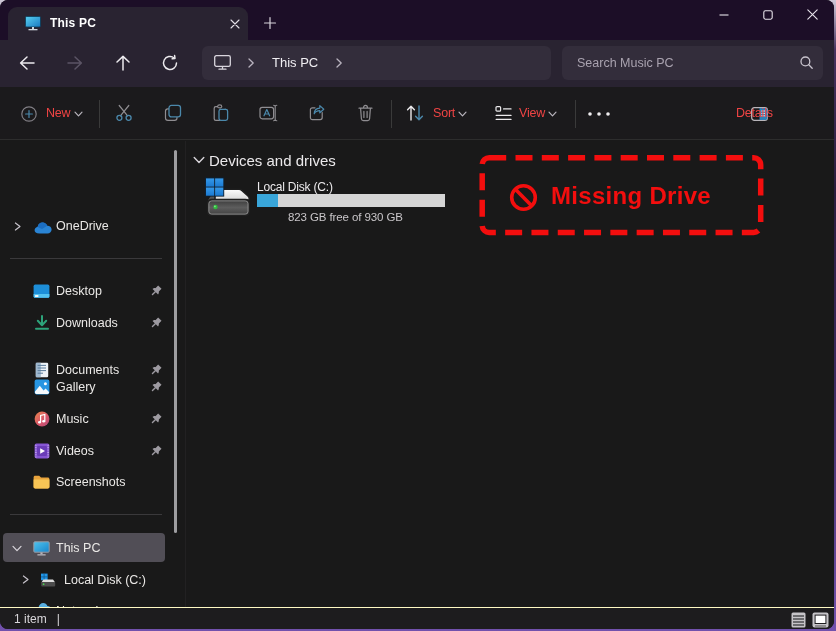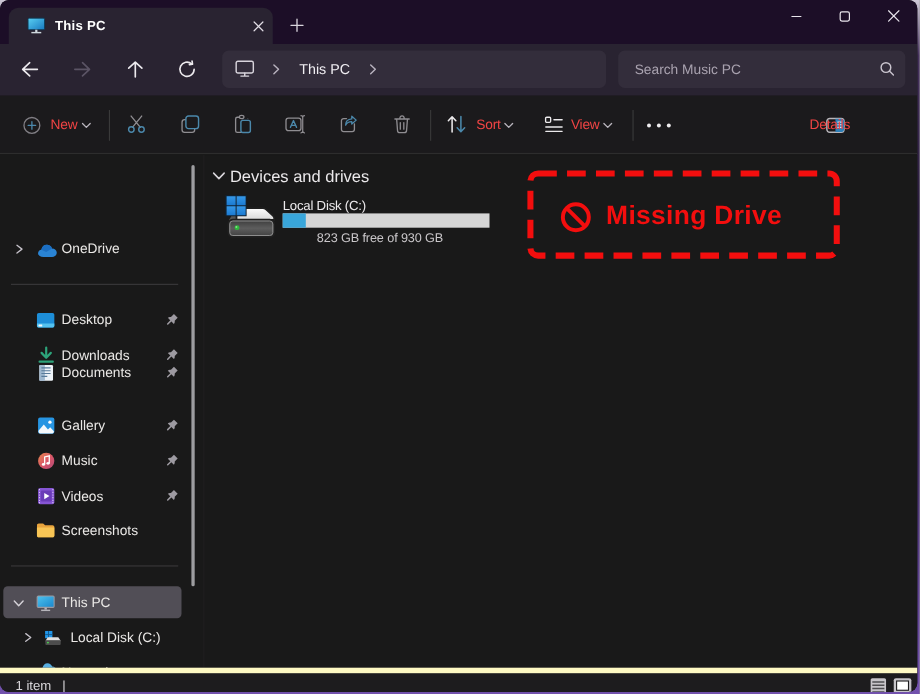--- a/index.html
+++ b/index.html
@@ -34,21 +34,21 @@
   #sidebar { position:absolute; left:0; top:141px; width:186px; height:466px; background:transparent; z-index:2; }
   #sidebar .row { position:absolute; left:0; width:170px; height:30px; }
   #sidebar .lbl { position:absolute; left:56px; top:50%; transform:translateY(-50%); font-size:12.5px; color:#eae8e6; white-space:nowrap; }
   .sep { position:absolute; left:10px; width:152px; height:1px; background:#3a393b; }
   #selrow { position:absolute; left:3px; top:533px; width:162px; height:29px; background:#514e56; border-radius:4px; z-index:1; }
   #vline { position:absolute; left:185px; top:141px; width:1px; height:466px; background:#222122; }
   #sbthumb { position:absolute; left:174px; top:150px; width:2.5px; height:383px; background:#9d9da0; border-radius:2px; }
   
   #content { position:absolute; left:186px; top:141px; width:648px; height:466px; background:#191919; }
   
-  #statusbar { position:absolute; left:0; top:607px; width:834px; height:22px; background:#1d1c1e; border-top:5px solid #fef9c3; z-index:5;text-align:right; }
+  #statusbar { position:absolute; left:0; top:607px; width:834px; height:22px; background:#1d1c1e; border-top:1px solid #fef9c3; z-index:5;text-align:right; }
   #statusbar .itm { position:absolute; left:14px; top:4px; font-size:12px; color:#d8d6da; }
   svg { position:absolute; overflow:visible; }
 </style>
 </head>
 <body>
 <div id="win">
 
   <div id="titlebar">
     <div id="tab">
       <svg width="16" height="16" style="left:17px; top:8px;" viewBox="0 0 16 16">
@@ -235,21 +235,21 @@
       </svg>
       <div class="lbl">Downloads</div>
       <svg class="pin" width="13" height="13" style="left:150px; top:9px;" viewBox="0 0 13 13">
         <g transform="rotate(45 6.5 5.5)">
             <path d="M4.1 0.8 H8.9 V4.6 C8.9 4.6 10.4 5.6 10.4 7.2 H2.6 C2.6 5.6 4.1 4.6 4.1 4.6 Z" fill="#9d9aa1"></path>
             <path d="M6.5 7.2 V11.2" stroke="#9d9aa1" stroke-width="1.4" stroke-linecap="round"></path>
           </g>
       </svg>
     </div>
 
-    <div class="row" style="top:183px;">
+    <div class="row" style="top:214px;">
       <svg width="14" height="16" style="left:35px; top:7px;" viewBox="0 0 14 16">
         <rect x="0.8" y="0.8" width="12.4" height="14.4" rx="1.2" fill="#eef3f8"></rect>
         <rect x="0.8" y="0.8" width="5" height="14.4" fill="#9fb8cf"></rect>
         <path d="M2.6 3.4 H11 M2.6 6 H11 M2.6 8.6 H11 M2.6 11.2 H8" stroke="#5a7c9b" stroke-width="1"></path>
       </svg>
       <div class="lbl">Documents</div>
       <svg class="pin" width="13" height="13" style="left:150px; top:9px;" viewBox="0 0 13 13">
         <g transform="rotate(45 6.5 5.5)">
             <path d="M4.1 0.8 H8.9 V4.6 C8.9 4.6 10.4 5.6 10.4 7.2 H2.6 C2.6 5.6 4.1 4.6 4.1 4.6 Z" fill="#9d9aa1"></path>
             <path d="M6.5 7.2 V11.2" stroke="#9d9aa1" stroke-width="1.4" stroke-linecap="round"></path>

